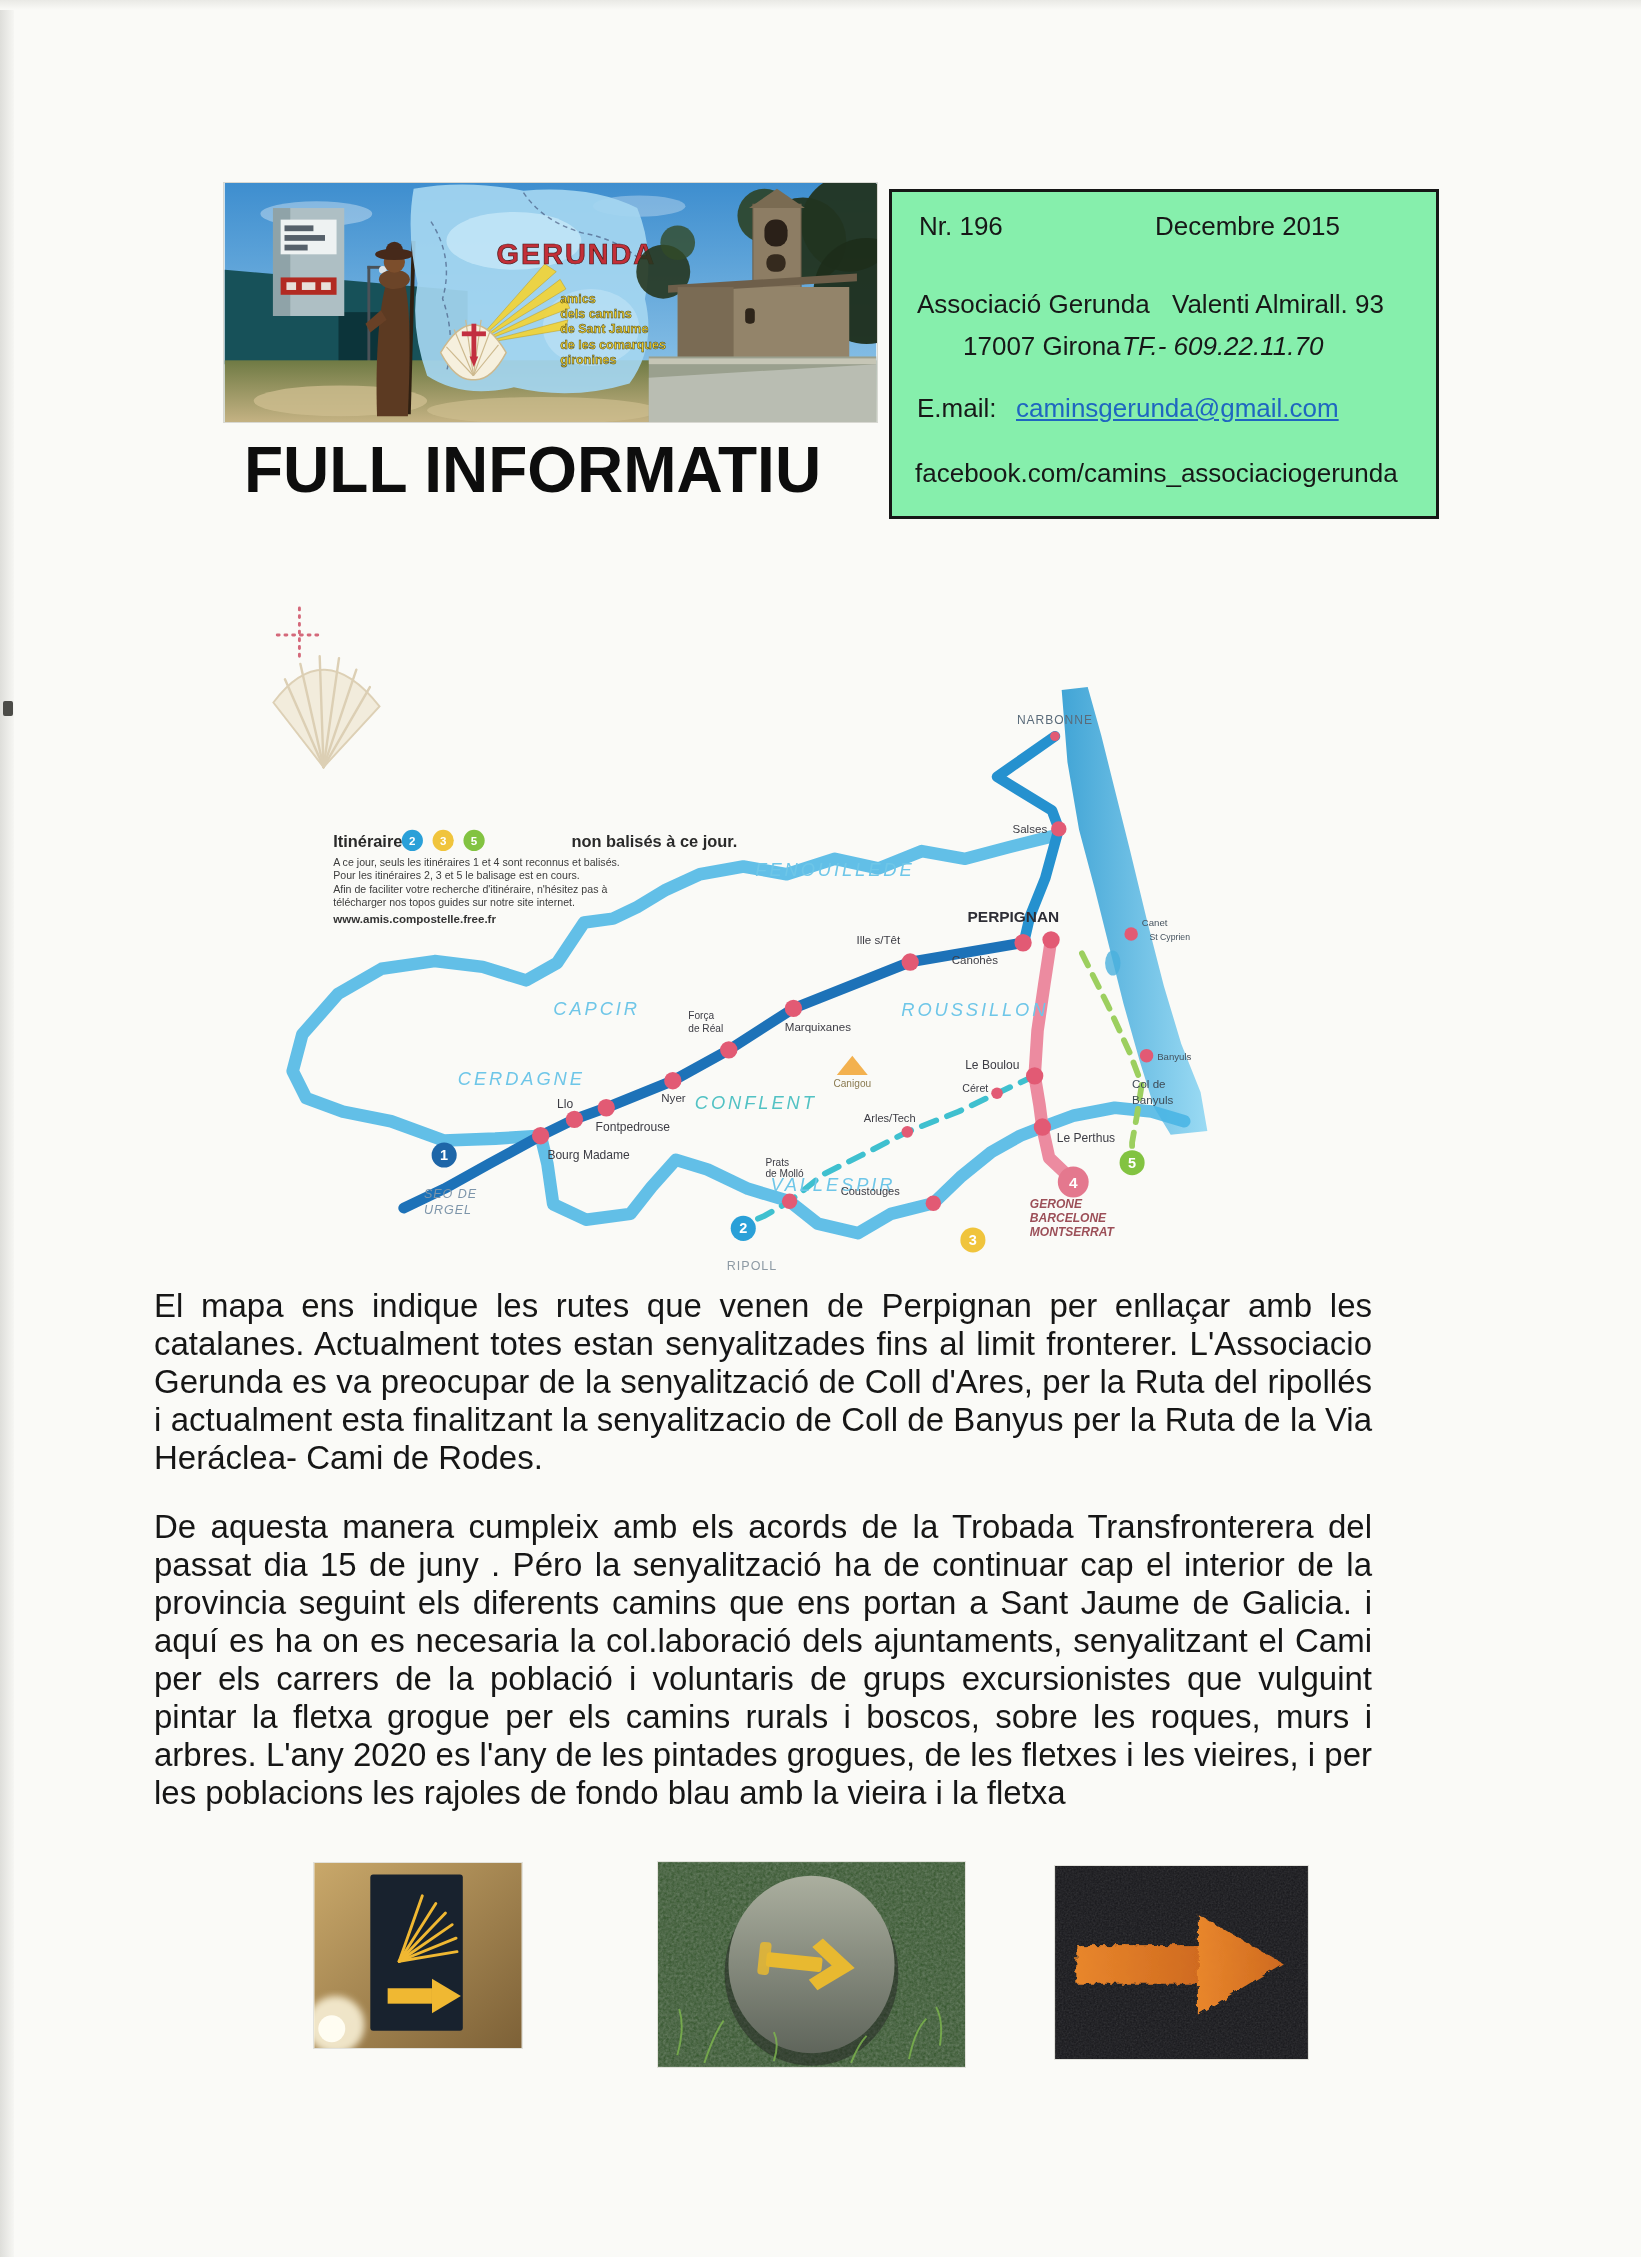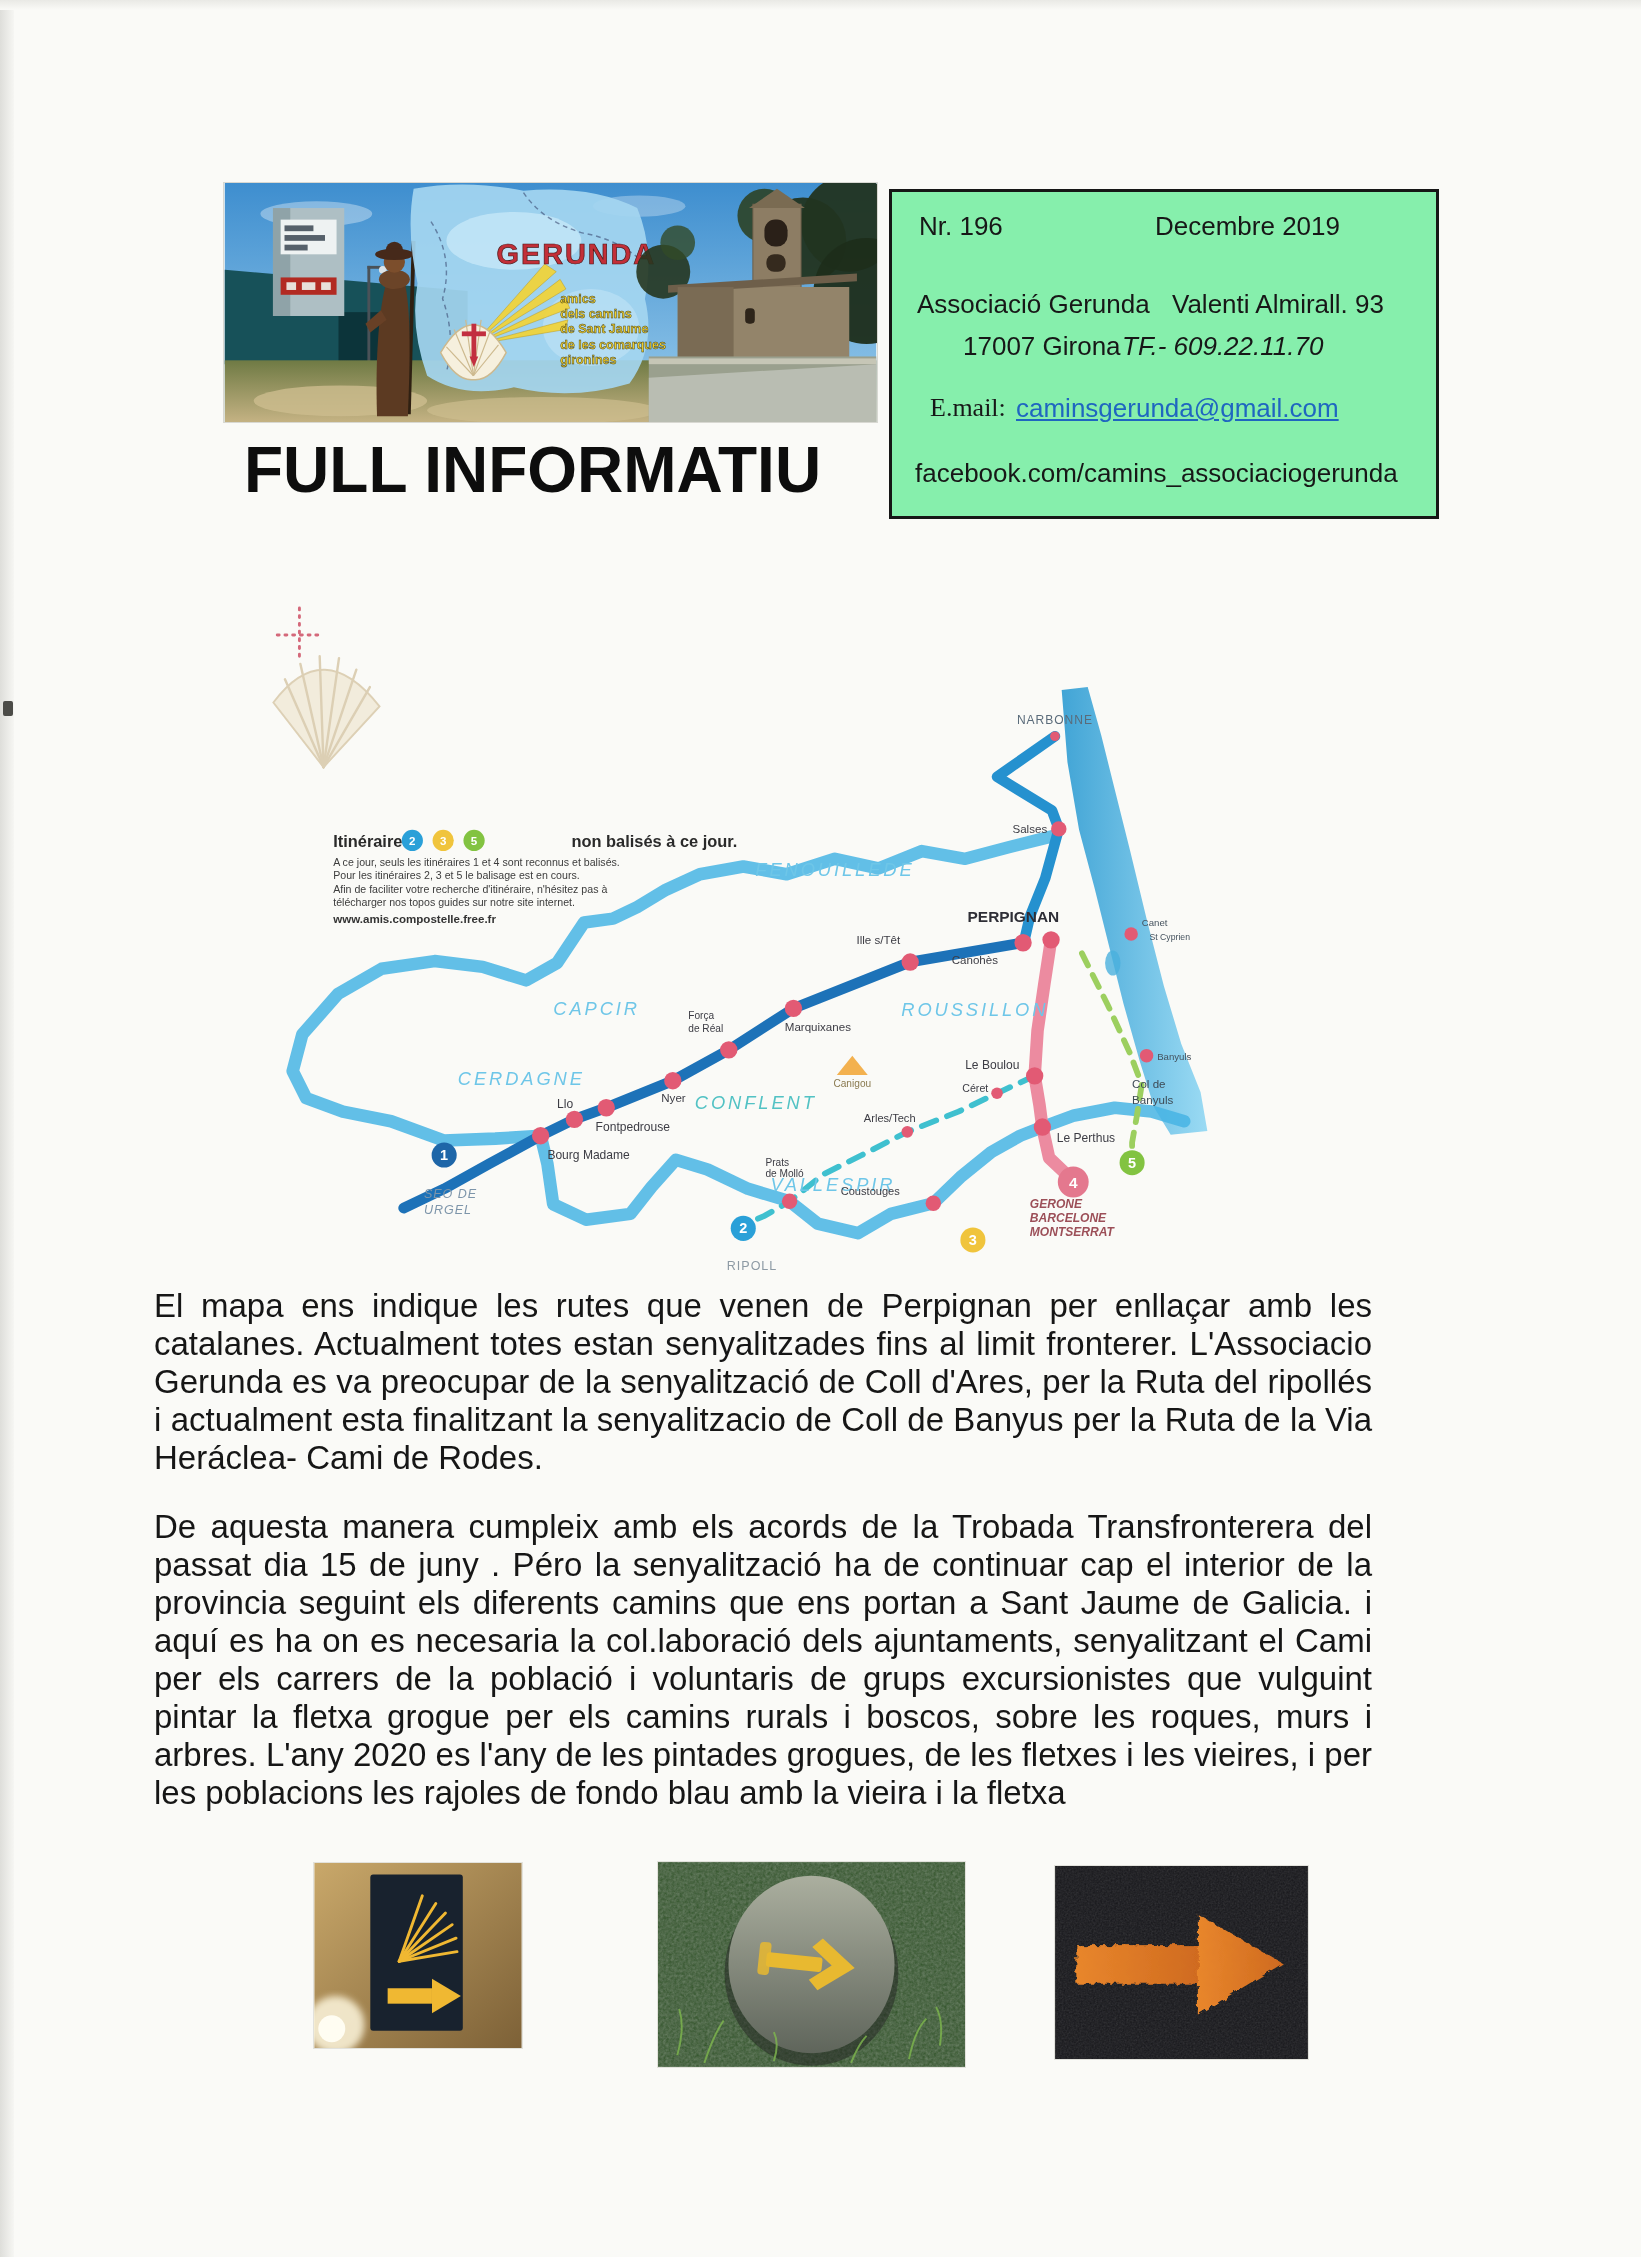--- a/index.html
+++ b/index.html
@@ -14,21 +14,21 @@
 
   
   .banner{position:absolute;left:224px;top:183px;width:653px;height:239px;box-shadow:0 0 0 1px #d8d8d2;}
   .info-box{position:absolute;left:889px;top:189px;width:544px;height:324px;border:3.9px solid #161616;background:#86efac;}
   .info-box .row{position:absolute;left:0;width:100%;font-size:26px;color:#171717;white-space:nowrap;}
   .r1{top:19.3px;} .r2{top:97px;} .r3{top:139px;} .r4{top:201px;} .r5{top:266px;font-size:25px;}
   .ib-issue{position:absolute;left:27px;} .ib-date{position:absolute;left:263px;}
   .ib-org{position:absolute;left:25px;font-weight:normal;}
   .ib-addr{position:absolute;left:280px;}
   .ib-city{position:absolute;left:25px;margin-left:46px;} .ib-phone{position:absolute;left:230px;font-style:italic;}
-  .ib-elabel{position:absolute;left:38px;font-family:Liberation Serif, serif;}
+  .ib-elabel{position:absolute;left:25px;}
   .ib-email{position:absolute;left:124px;color:#1f66c0;text-decoration:underline;}
   .ib-fb{position:absolute;left:23px;}
 
   .masthead{position:absolute;left:244px;top:433px;font-size:64px;font-weight:bold;color:#0d0d0d;letter-spacing:0px;}
   .article-title{position:absolute;left:565px;top:587px;width:705px;text-align:center;
     font-size:42px;font-weight:bold;color:#111;letter-spacing:1px;}
 
   .map-wrap{position:absolute;left:246px;top:579px;width:1009px;height:714px;}
 
   .para{position:absolute;left:154px;width:1218px;font-size:33px;line-height:38px;
@@ -156,21 +156,21 @@
         <rect x="440" y="180" width="236" height="68" fill="#9aa08e"></rect>
         <polygon points="440,202 676,188 676,248 440,248" fill="#b9bdb2"></polygon>
         <rect x="440" y="182" width="236" height="6" fill="#d8d5c8" opacity="0.7"></rect>
       </g>
     </svg>
   </div>
 
   <div class="info-box">
     <div class="row r1">
       <span class="ib-issue">Nr.  196</span>
-      <span class="ib-date">Decembre  2019</span>
+      <span class="ib-date">Decembre  2015</span>
     </div>
     <div class="row r2">
       <span class="ib-org">Associació Gerunda</span>
       <span class="ib-addr">Valenti Almirall. 93</span>
     </div>
     <div class="row r3">
       <span class="ib-city">17007 Girona</span>
       <span class="ib-phone">TF.- 609.22.11.70</span>
     </div>
     <div class="row r4">

